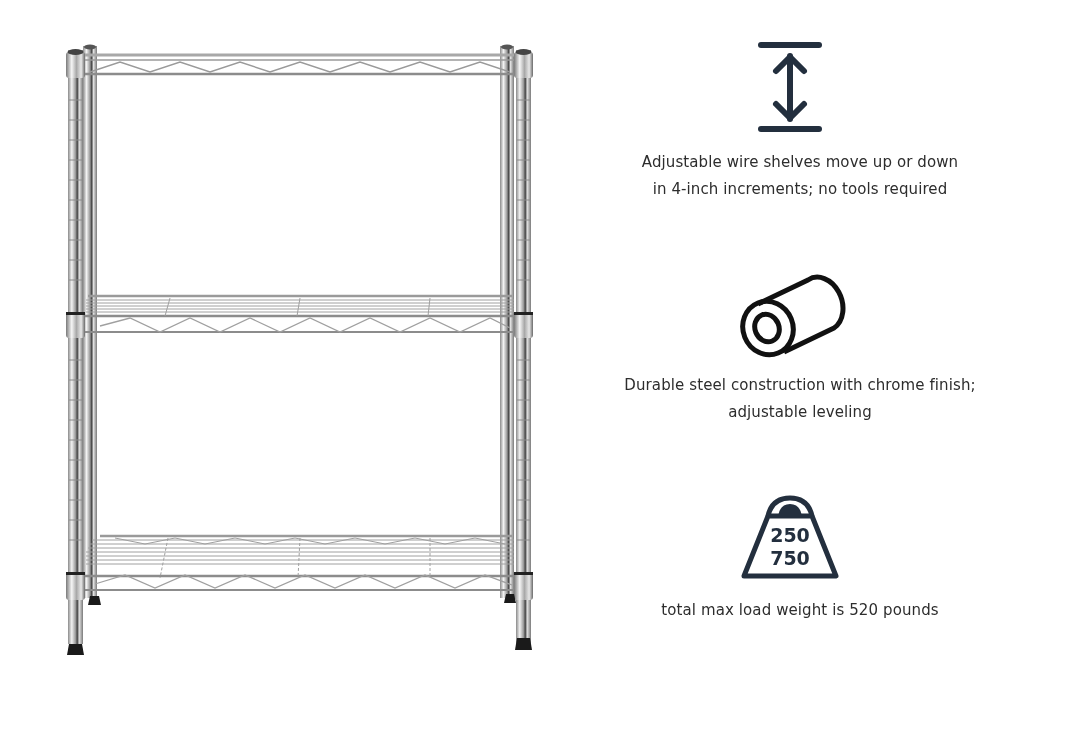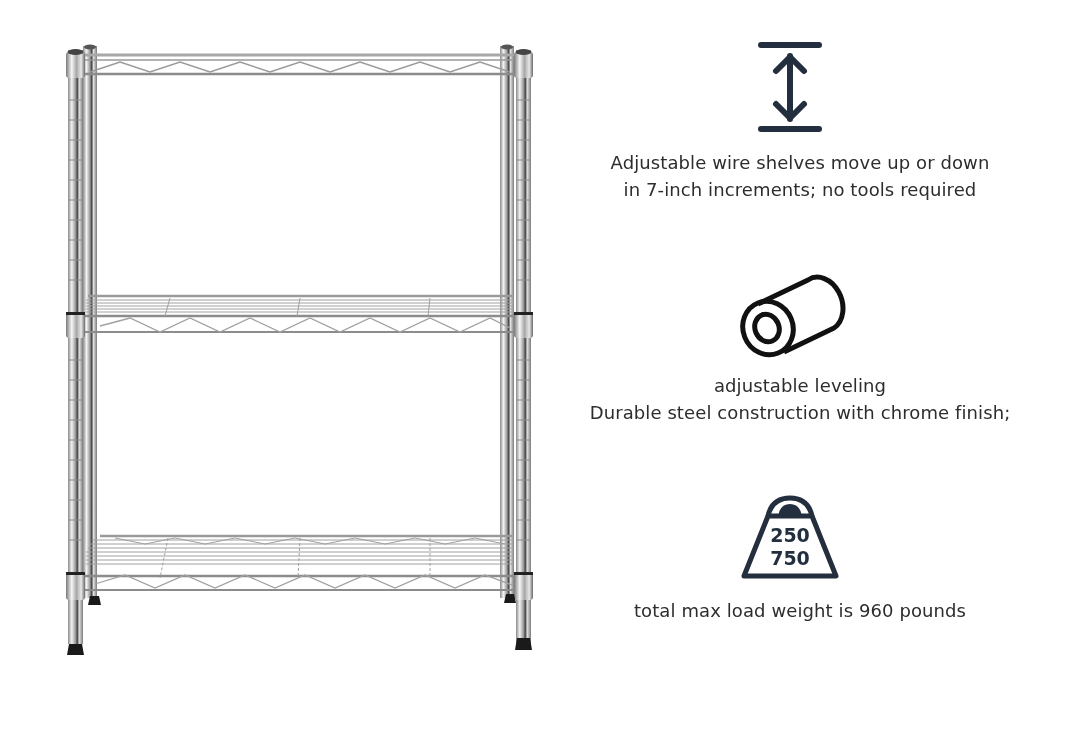--- a/index.html
+++ b/index.html
@@ -1,19 +1,19 @@
 <!DOCTYPE html>
 <html><head>
   <meta charset="utf-8">
   <style>
     html, body { margin: 0; padding: 0; background: #ffffff; }
     body { width: 1079px; height: 738px; position: relative; overflow: hidden; font-family: "DejaVu Sans", sans-serif; color: #2b2b2b; }
     .product { position: absolute; left: 0; top: 0; width: 560px; height: 738px; }
     .feature { position: absolute; text-align: center; }
-    .feature .caption { font-size: 18px; line-height: 27px; color: #2d2d2d; letter-spacing: 0.1px; white-space: nowrap; }
+    .feature .caption { font-size: 15px; line-height: 27px; color: #2d2d2d; letter-spacing: 0.1px; white-space: nowrap; }
     .icon { position: absolute; }
   </style>
 </head>
 <body>
 
 <div class="product">
   <svg width="560" height="738" viewBox="0 0 560 738" xmlns="http://www.w3.org/2000/svg">
     <defs>
       <linearGradient id="pole" x1="0" x2="1" y1="0" y2="0">
         <stop offset="0" stop-color="#8a8a8a"></stop>
@@ -158,41 +158,41 @@
       <line x1="4" y1="5" x2="62" y2="5"></line>
       <line x1="4" y1="89" x2="62" y2="89"></line>
       <line x1="33" y1="16" x2="33" y2="79"></line>
       <polyline points="19,31 33,17 47,31" stroke-linejoin="round"></polyline>
       <polyline points="19,64 33,78 47,64" stroke-linejoin="round"></polyline>
     </g>
   </svg>
 </div>
 <div class="feature" style="left:540px; top:149px; width:520px;">
   <div class="caption">Adjustable wire shelves move up or down</div>
-  <div class="caption">in 7-inch increments; no tools required</div>
+  <div class="caption">in 4-inch increments; no tools required</div>
 </div>
 
 <div class="icon" style="left:736px; top:270px; width:110px; height:90px;">
   <svg width="110" height="90" viewBox="0 0 110 90">
     <g stroke="#111" stroke-width="5" fill="none" stroke-linejoin="round">
       <path d="M22 34 L72 10 A20 26 -20 0 1 98 58 L48 82"></path>
       <ellipse cx="32" cy="58" rx="25" ry="27" transform="rotate(-22 32 58)"></ellipse>
       <ellipse cx="31" cy="58" rx="12" ry="14" transform="rotate(-22 31 58)"></ellipse>
     </g>
   </svg>
 </div>
 <div class="feature" style="left:540px; top:372px; width:520px;">
+  <div class="caption">Durable steel construction with chrome finish;</div>
   <div class="caption">adjustable leveling</div>
-  <div class="caption">Durable steel construction with chrome finish;</div>
 </div>
 
 <div class="icon" style="left:738px; top:492px; width:104px; height:90px;text-align:center;">
   <svg width="104" height="90" viewBox="0 0 104 90">
     <path d="M30 24 L74 24 L98 84 L6 84 Z" stroke="#232f3e" stroke-width="5" fill="none" stroke-linejoin="round"></path>
     <path d="M30 24 Q34 6 52 6 Q70 6 74 24" stroke="#232f3e" stroke-width="5" fill="none"></path>
     <path d="M40 24 Q42 12 52 12 Q62 12 64 24 Z" fill="#232f3e"></path>
     <text x="52" y="50" text-anchor="middle" font-family="DejaVu Sans, sans-serif" font-size="19" font-weight="bold" fill="#232f3e">250</text>
     <text x="52" y="73" text-anchor="middle" font-family="DejaVu Sans, sans-serif" font-size="19" font-weight="bold" fill="#232f3e">750</text>
   </svg>
 </div>
 <div class="feature" style="left:540px; top:597px; width:520px;">
-  <div class="caption">total max load weight is 960 pounds</div>
+  <div class="caption">total max load weight is 520 pounds</div>
 </div>
 
 </body></html>

